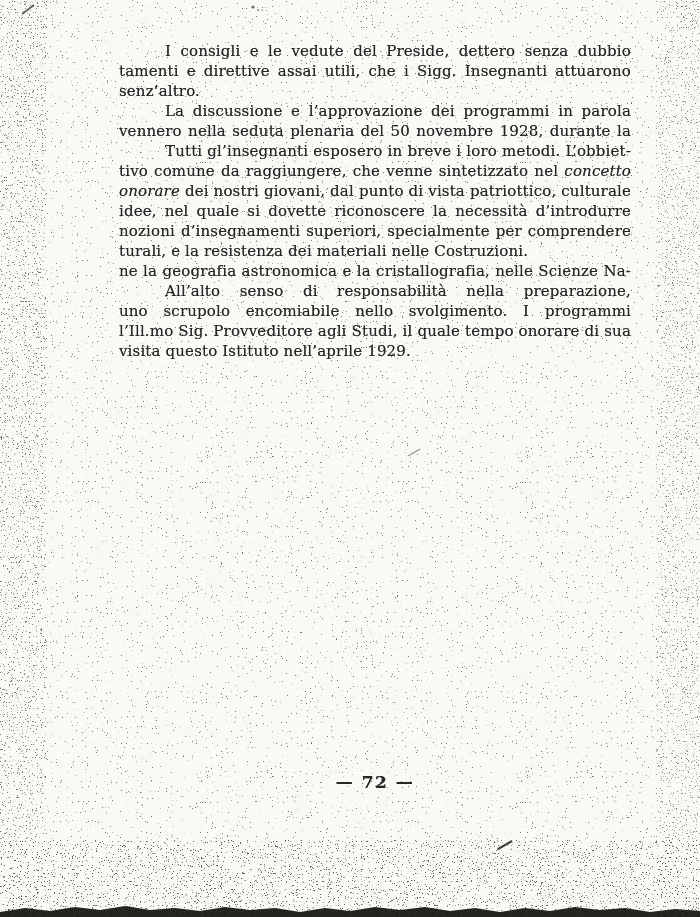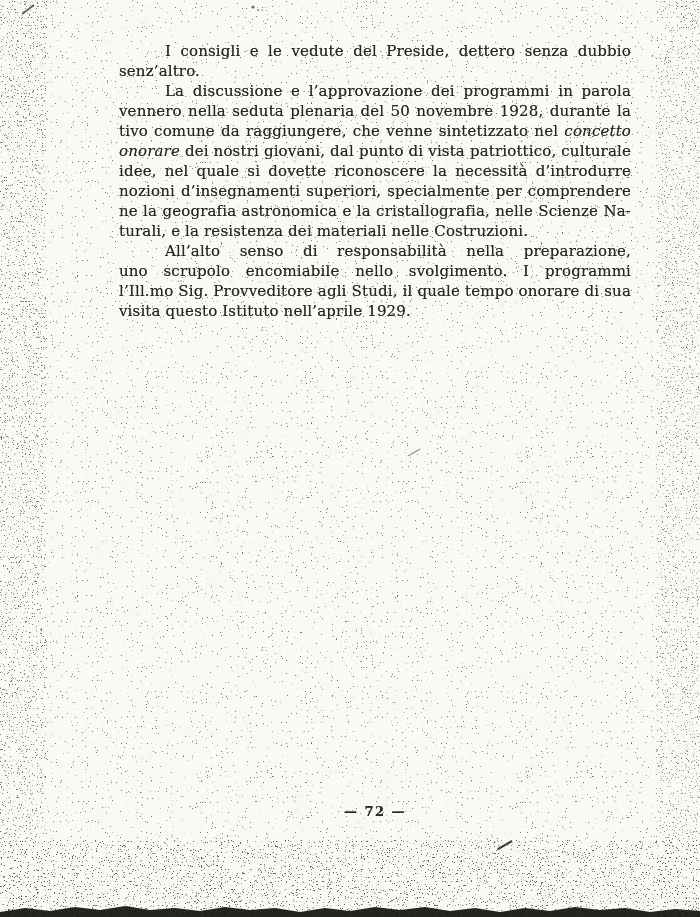--- a/index.html
+++ b/index.html
@@ -28,59 +28,61 @@
     text-align: justify;
     text-align-last: justify;
     overflow: hidden;
     text-shadow: 0 0 0.4px rgba(25,25,25,0.55);
   }
   .line.first { padding-left: 46px; }
   .line.last  { text-align-last: left; }
   .it { font-style: italic; }
   .pagenum {
     position: absolute;
-    left: 119px; top: 804px;
+    left: 119px; top: 772px;
     width: 512px;
     text-align: center;
-    font-size: 13px;
+    font-size: 17px;
     font-weight: bold;
     letter-spacing: 1.5px;
     text-shadow: 0 0 0.4px rgba(25,25,25,0.55);
   }
   .noise {
     position: absolute;
     left: 0; top: 0;
     width: 700px; height: 917px;
     pointer-events: none;
   }
 </style>
 </head>
 <body>
 
 <div class="page">
 
   <main class="text-block">
 
     <div class="para">
       <div class="line first">I consigli e le vedute del Preside, dettero senza dubbio orien-</div>
+      <div class="line">tamenti e direttive assai utili, che i Sigg. Insegnanti attuarono</div>
       <div class="line last">senz’altro.</div>
     </div>
 
     <div class="para">
       <div class="line first">La discussione e l’approvazione dei programmi in parola av-</div>
       <div class="line">vennero nella seduta plenaria del 50 novembre 1928, durante la</div>
     </div>
 
     <div class="para">
+      <div class="line first">Tutti gl’insegnanti esposero in breve i loro metodi. L’obbiet-</div>
       <div class="line"><span>tivo comune da raggiungere, che venne sintetizzato nel</span> <span class="it">concetto for-</span></div>
       <div class="line"><span class="it">onorare</span> <span>dei nostri giovani, dal punto di vista patriottico, culturale</span></div>
       <div class="line">idee, nel quale si dovette riconoscere la necessità d’introdurre brevi</div>
       <div class="line">nozioni d’insegnamenti superiori, specialmente per comprendere be-</div>
+      <div class="line last">turali, e la resistenza dei materiali nelle Costruzioni.</div>
       <div class="line">ne la geografia astronomica e la cristallografia, nelle Scienze Na-</div>
-      <div class="line last">turali, e la resistenza dei materiali nelle Costruzioni.</div>
     </div>
 
     <div class="para">
       <div class="line first">All’alto senso di responsabilità nella preparazione, corrispose</div>
       <div class="line">uno scrupolo encomiabile nello svolgimento. I programmi vennero</div>
       <div class="line">l’Ill.mo Sig. Provveditore agli Studi, il quale tempo onorare di sua</div>
       <div class="line last">visita questo Istituto nell’aprile 1929.</div>
     </div>
 
   </main>

